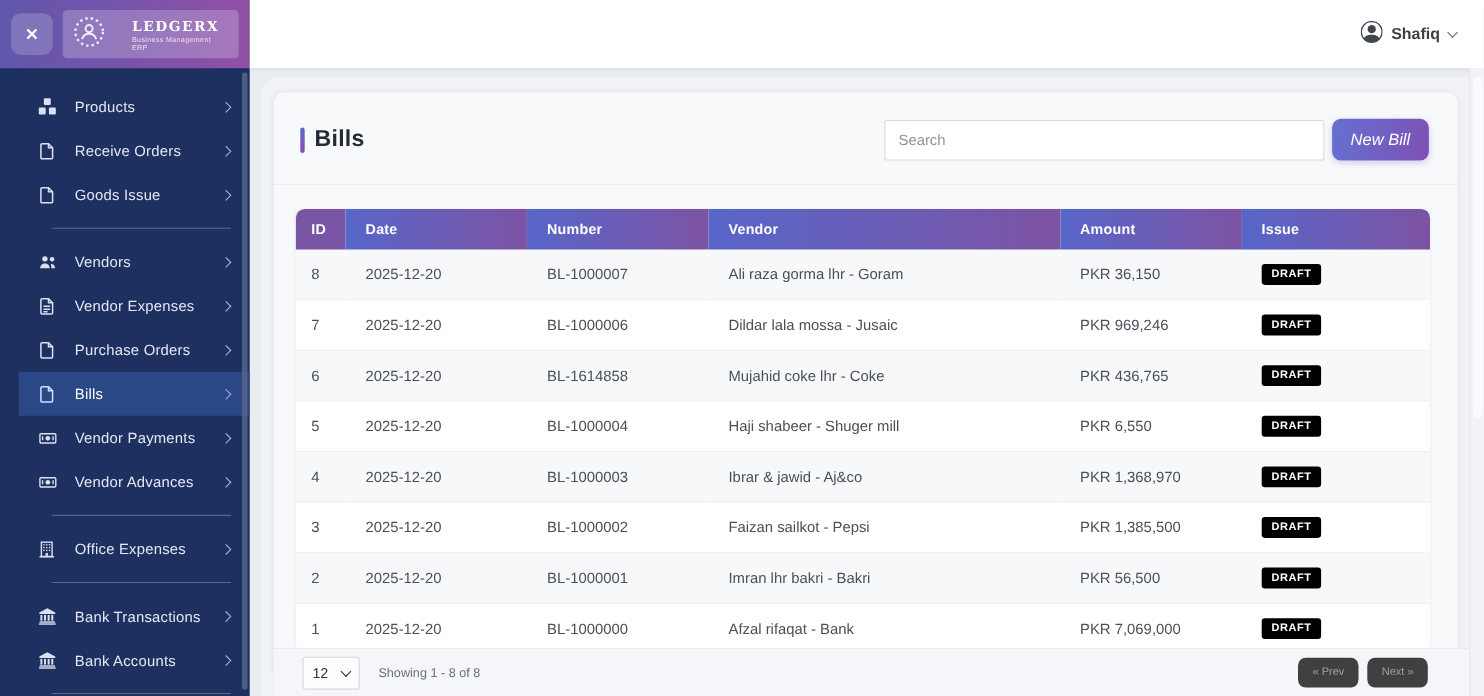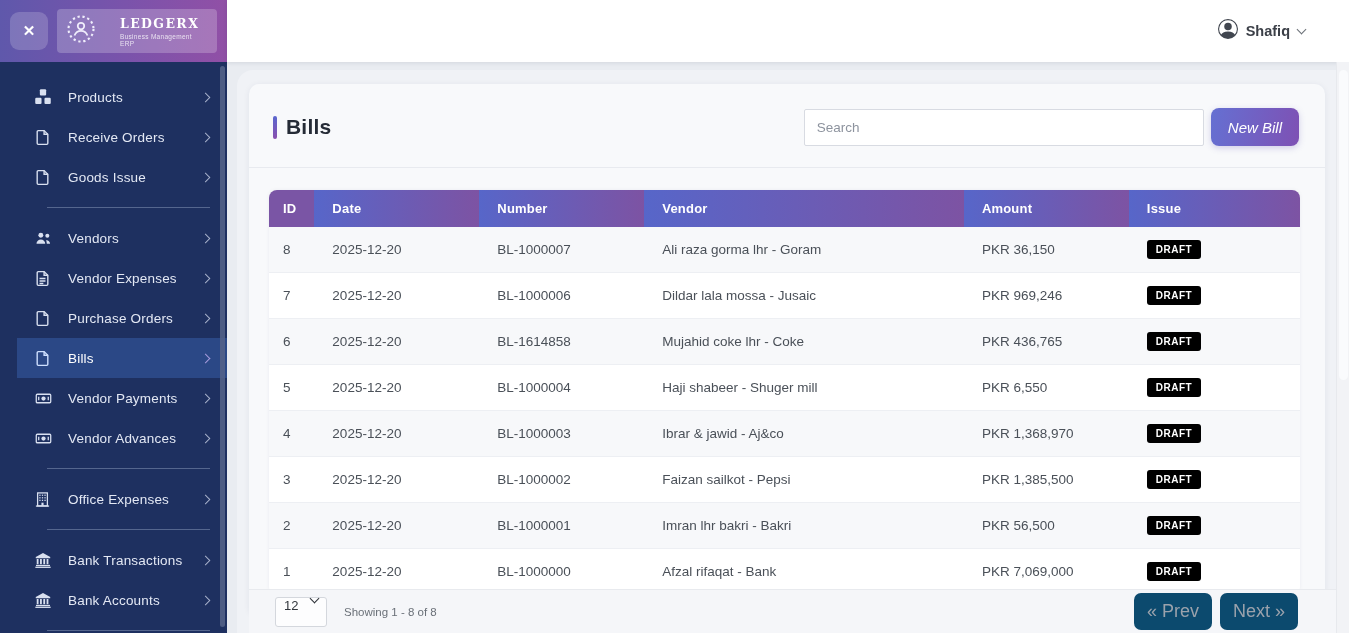--- a/index.html
+++ b/index.html
@@ -21,21 +21,21 @@
   .nav-item .chev { width:7px; height:7px; border-top:1.7px solid rgba(215,222,240,.75); border-right:1.7px solid rgba(215,222,240,.75); transform:rotate(45deg); }
   .nav-item.active { background:#2b4886; }
   .nav-item.active .nav-label { color:#ffffff; }
   .nav-item.active .chev { border-color:#a79bdc; }
   .nav-divider { border:none; border-top:1px solid rgba(190,202,228,.35); margin:10px 17px 10px 30px; }
 
   .side-scrollbar { position:absolute; top:66px; right:2px; width:5px; bottom:6px; border-radius:3px; background:#566489; opacity:.85; }
 
   
   .main { position:relative; flex:1; height:633px; }
-  .topbar { height:62px; background:#fff; display:flex; align-items:center; justify-content:flex-end; padding-right:44px; box-shadow:0 1px 4px rgba(20,30,60,.10); position:relative; z-index:3; }
+  .topbar { height:62px; background:#fff; display:flex; align-items:center; justify-content:flex-end; padding-right:25px; box-shadow:0 1px 4px rgba(20,30,60,.10); position:relative; z-index:3; }
   .user-menu { display:flex; align-items:center; gap:8px; cursor:pointer; }
   .user-name { font-size:14.5px; font-weight:bold; color:#3c4048; }
   .chev-down { width:7px; height:7px; border-top:1.7px solid #6b7077; border-right:1.7px solid #6b7077; transform:rotate(135deg); margin-top:-3px; }
 
   .panel { position:absolute; top:70px; left:10px; right:0; bottom:0; background:#f0f2f6; border-top-left-radius:16px; }
 
   .bills-card { margin:14px 24px 0 12px; background:#f8f9fb; border-radius:10px; box-shadow:0 1px 6px rgba(30,40,80,.07); }
   .card-header { display:flex; align-items:center; padding:24px 26px 21px 24px; border-bottom:1px solid #e8eaef; }
   .accent-bar { width:4px; height:23px; border-radius:2px; background:linear-gradient(180deg,#5a67cf,#8a4fae); margin-right:9px; }
   .page-title { font-size:21px; font-weight:bold; color:#252b36; letter-spacing:.2px; }
@@ -58,26 +58,26 @@
   table.bills td { font-size:13.5px; color:#4a5058; padding:13px 10px 13px 18px; border-bottom:1px solid #edeff3; }
   table.bills td:first-child { padding-left:14px; }
   table.bills tbody tr:nth-child(odd) { background:#f7f8fa; }
   table.bills tbody tr:nth-child(even) { background:#ffffff; }
   table.bills tbody tr:last-child td { border-bottom:none; }
   table.bills tbody tr:last-child td:first-child { border-bottom-left-radius:8px; }
   table.bills tbody tr:last-child td:last-child { border-bottom-right-radius:8px; }
   .badge-draft { display:inline-block; background:#000000; color:#fff; font-size:10px; font-weight:bold; letter-spacing:.5px; padding:4px 9px; border-radius:3px; }
 
   .footer-band { position:absolute; left:12px; right:0; bottom:0; height:44px; background:#f5f6f9; border-top:1px solid #e8eaee; display:flex; align-items:center; padding:0 51px 0 26px; }
-  .page-size { display:flex; justify-content:space-between; width:52px; height:30px; background:#fdfdfe; border:1px solid #d4d7dd; border-radius:3px; padding:0 8px; cursor:pointer; }
+  .page-size { display:flex; align-items:center; justify-content:space-between; width:52px; height:30px; background:#fdfdfe; border:1px solid #d4d7dd; border-radius:3px; padding:0 8px; cursor:pointer; }
   .page-size .val { font-size:13px; color:#32363c; }
   .page-size .chev-down { border-color:#2e3238; }
   .showing-text { font-size:11.5px; color:#6a7078; margin-left:17px; }
   .pager { margin-left:auto; display:flex; gap:8px; }
-  .pager-btn { background:#0c4a6e; color:#9ba2ac; border:none; border-radius:7px; font-size:18px; padding:8px 13px; cursor:pointer; font-family:"Liberation Sans", sans-serif; }
+  .pager-btn { background:#404040; color:#9ba2ac; border:none; border-radius:7px; font-size:10px; padding:8px 13px; cursor:pointer; font-family:"Liberation Sans", sans-serif; }
 
   .page-scrollbar { position:absolute; top:62px; right:0; width:13px; bottom:0; background:#f2f3f6; border-left:1px solid #e7e9ed; z-index:4; }
   .page-scrollbar .thumb { position:absolute; top:8px; left:2px; width:9px; height:310px; border-radius:5px; background:#fafbfd; }
 </style>
 </head>
 <body>
 
 <div class="app">
 
   <aside class="sidebar">

